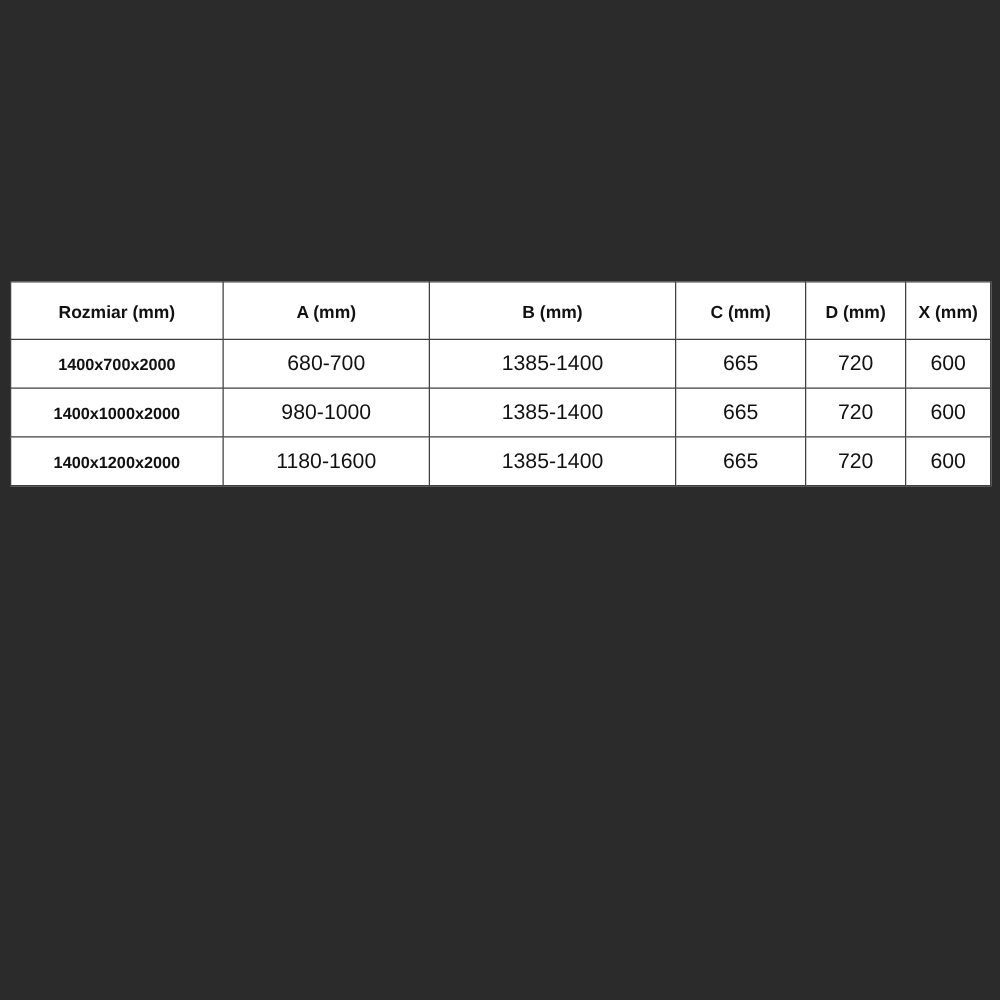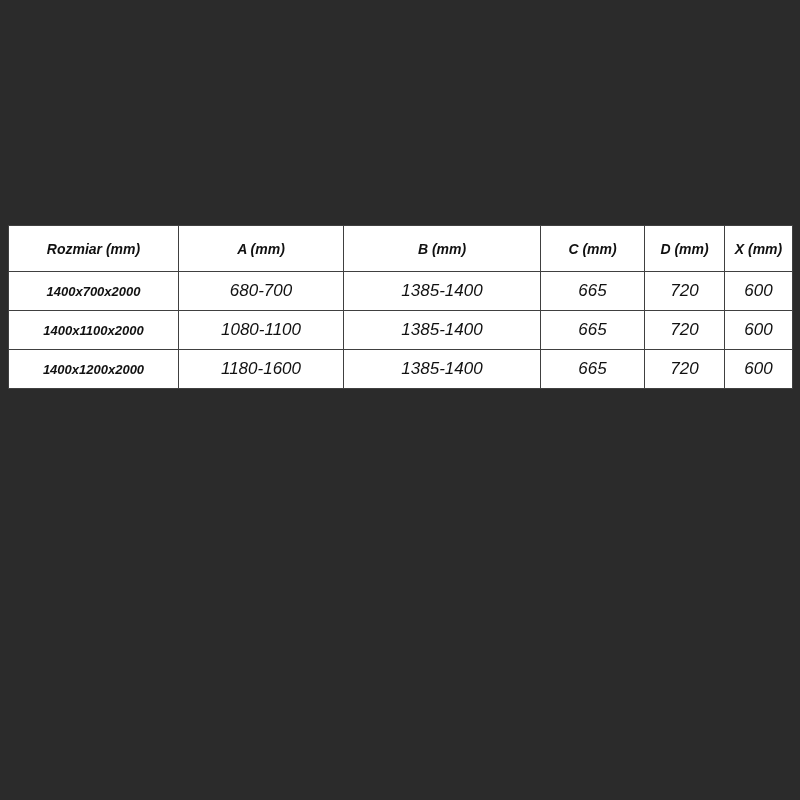--- a/index.html
+++ b/index.html
@@ -10,21 +10,20 @@
     width: 800px;
     height: 800px;
     background: #2b2b2b;
     font-family: "Liberation Sans", sans-serif;
     overflow: hidden;
   }
   .page {
     position: relative;
     width: 800px;
     height: 712px;
-    font-style: italic;
   }
   .table-wrap {
     position: absolute;
     left: 8px;
     top: 225px;
     width: 784px;
     background: #ffffff;
   }
   table.size-table {
     border-collapse: collapse;
@@ -90,22 +89,22 @@
       <tbody>
         <tr>
           <td class="col-size">1400x700x2000</td>
           <td>680-700</td>
           <td>1385-1400</td>
           <td>665</td>
           <td>720</td>
           <td>600</td>
         </tr>
         <tr>
-          <td class="col-size">1400x1100x2000</td>
-          <td>1080-1100</td>
+          <td class="col-size">1400x1000x2000</td>
+          <td>980-1000</td>
           <td>1385-1400</td>
           <td>665</td>
           <td>720</td>
           <td>600</td>
         </tr>
         <tr>
           <td class="col-size">1400x1200x2000</td>
           <td>1180-1600</td>
           <td>1385-1400</td>
           <td>665</td>

